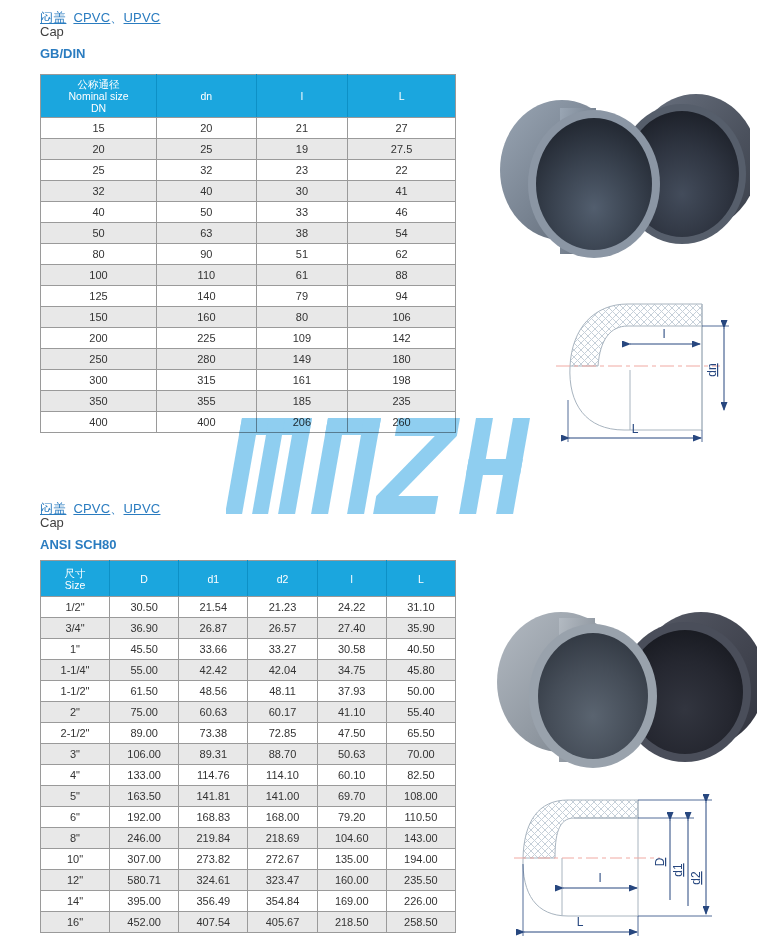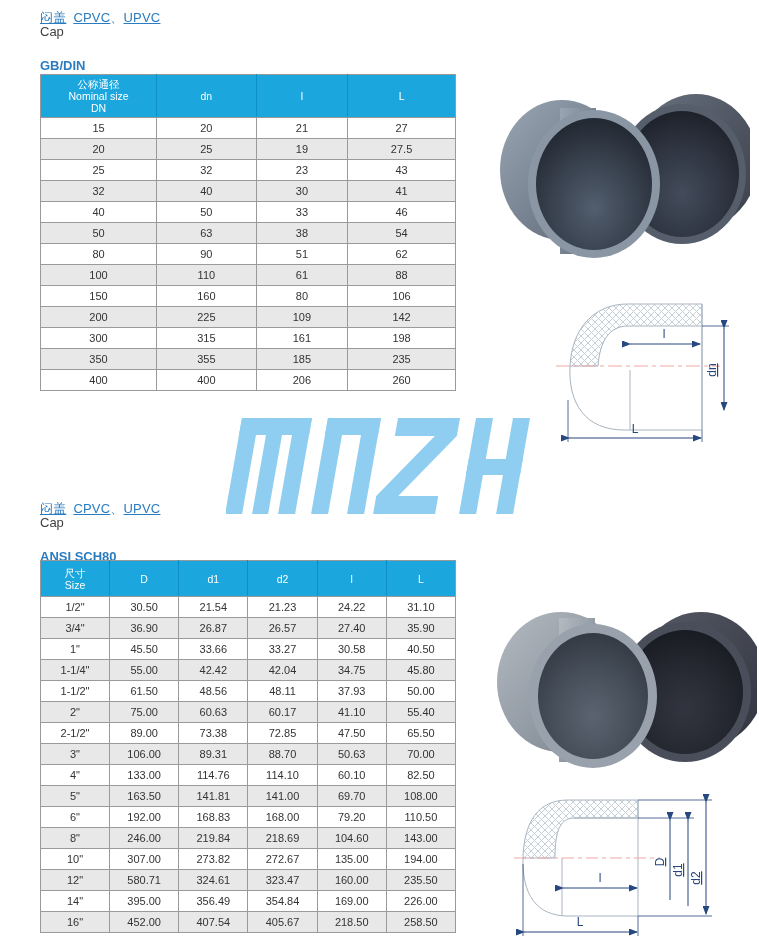--- a/index.html
+++ b/index.html
@@ -5,21 +5,21 @@
   html,body{margin:0;padding:0;background:#fff;}
   .page{position:relative;width:759px;height:940px;background:#ffffff;overflow:hidden;
         font-family:"Liberation Sans","DejaVu Sans",sans-serif;}
 
   
   .sec-title{position:absolute;left:40px;}
   .t-line{font-size:13px;font-weight:normal;color:#2a7cc0;line-height:15px;letter-spacing:.2px;}
   .t-line .u{text-decoration:underline;}
   .t-line .m1{margin-left:7px;}
   .t-en{font-size:13px;color:#404040;line-height:14px;}
-  .t-std{font-size:13px;font-weight:bold;color:#2a7cc0;margin-top:19px;}
+  .t-std{font-size:13px;font-weight:bold;color:#2a7cc0;margin-top:7px;}
 
   
   table.spec{position:absolute;left:40px;width:416px;border-collapse:collapse;table-layout:fixed;
              border:1px solid #999;}
   table.spec th{background:#1ba6de;color:#ffffff;font-weight:normal;padding:2px 0;
                 border-bottom:1px solid #999;}
   table.spec th+th{border-left:1px solid #0d90c6;}
   table.spec th div{font-size:10.5px;line-height:12px;text-align:center;}
   table.spec td{border:1px solid #9a9a9a;font-size:11px;color:#333;text-align:center;
                 height:20px;padding:0;background:#fff;}
@@ -88,21 +88,21 @@
         <tr>
           <td>20</td>
           <td>25</td>
           <td>19</td>
           <td>27.5</td>
         </tr>
         <tr>
           <td>25</td>
           <td>32</td>
           <td>23</td>
-          <td>43</td>
+          <td>22</td>
         </tr>
         <tr>
           <td>32</td>
           <td>40</td>
           <td>30</td>
           <td>41</td>
         </tr>
         <tr>
           <td>40</td>
           <td>50</td>
@@ -121,30 +121,42 @@
           <td>51</td>
           <td>62</td>
         </tr>
         <tr>
           <td>100</td>
           <td>110</td>
           <td>61</td>
           <td>88</td>
         </tr>
         <tr>
+          <td>125</td>
+          <td>140</td>
+          <td>79</td>
+          <td>94</td>
+        </tr>
+        <tr>
           <td>150</td>
           <td>160</td>
           <td>80</td>
           <td>106</td>
         </tr>
         <tr>
           <td>200</td>
           <td>225</td>
           <td>109</td>
           <td>142</td>
+        </tr>
+        <tr>
+          <td>250</td>
+          <td>280</td>
+          <td>149</td>
+          <td>180</td>
         </tr>
         <tr>
           <td>300</td>
           <td>315</td>
           <td>161</td>
           <td>198</td>
         </tr>
         <tr>
           <td>350</td>
           <td>355</td>

